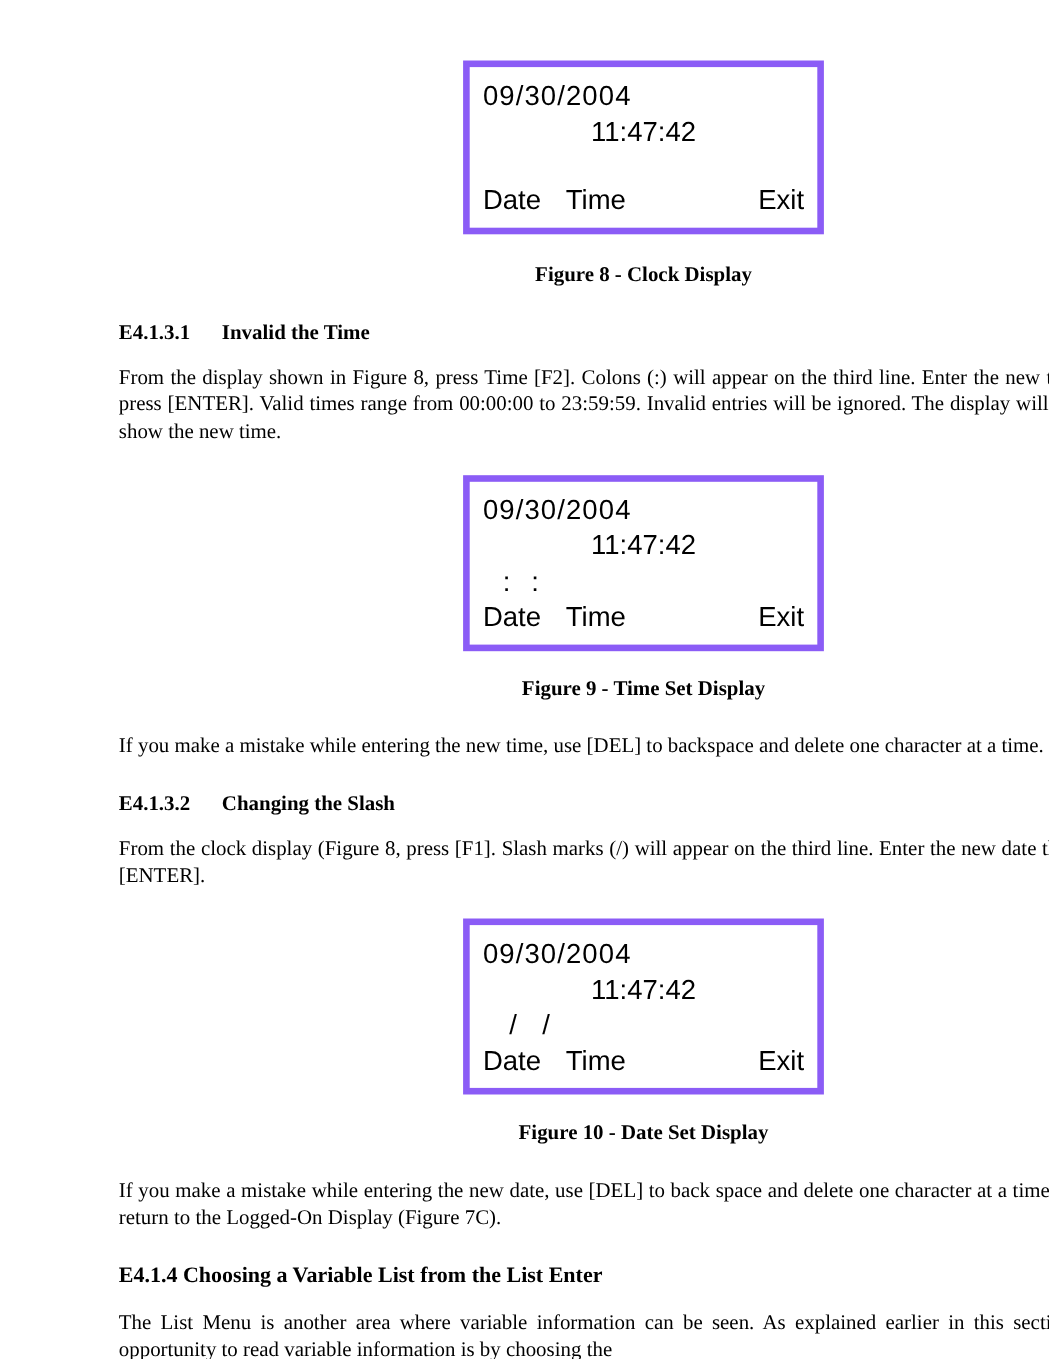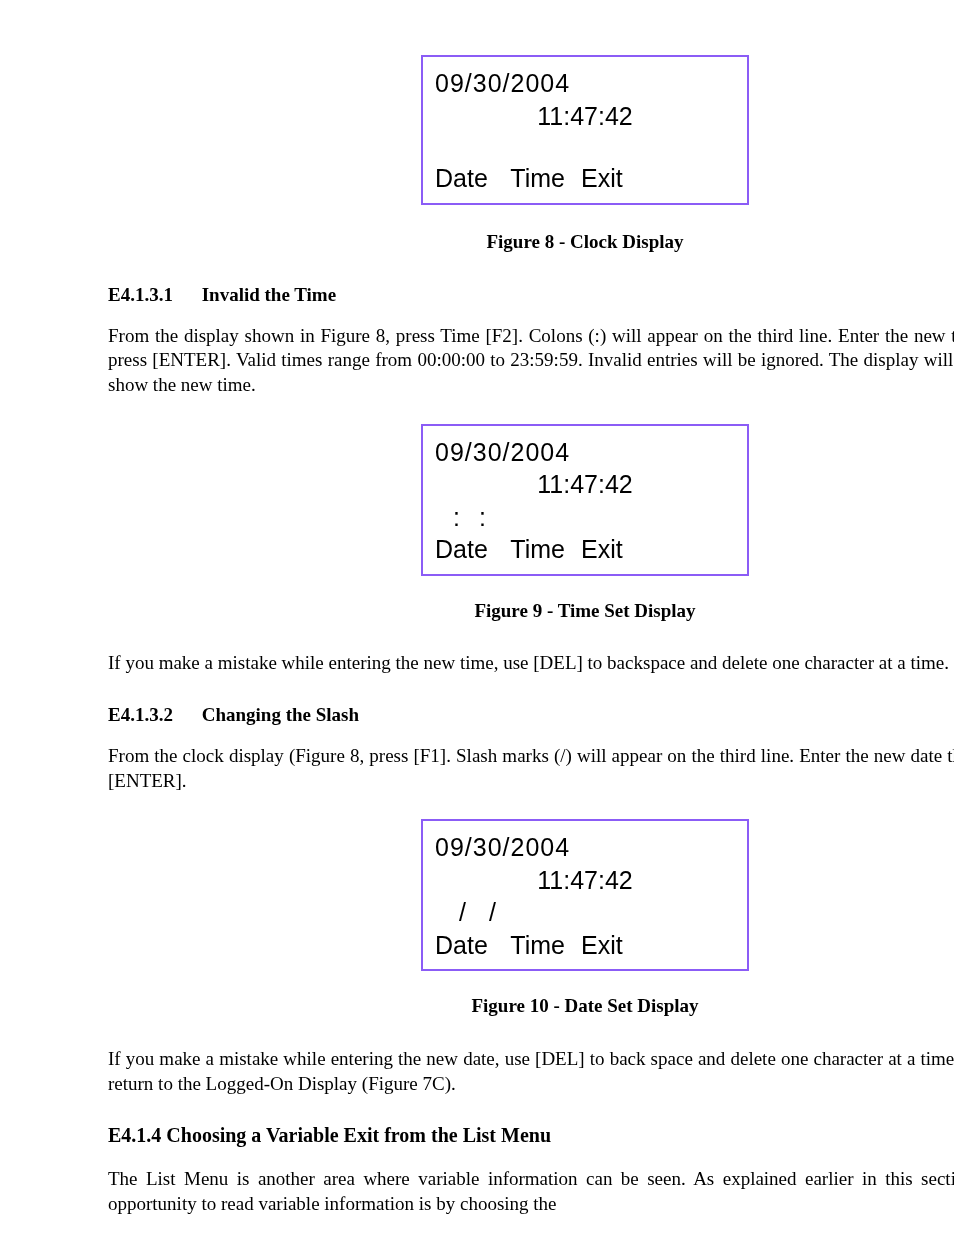--- a/index.html
+++ b/index.html
@@ -7,29 +7,29 @@
     font-family: "Times New Roman", Times, serif;
     background: #fff;
     color: #000;
     width: 954px;
     min-height: 1235px;
     padding: 55px 108px 40px 108px;
     font-size: 19px;
     line-height: 1.35;
   }
   .display-box {
-    border: 2px solid #8b5cf6;
+    border: 6px solid #8b5cf6;
     width: 328px;
     margin: 0 auto 24px auto;
     padding: 10px 12px 8px 12px;
     font-family: Arial, Helvetica, sans-serif;
     font-size: 25px;
     line-height: 1.3;
   }
-  .display-box .row { display: flex; }
+  .display-box .row { display: flex; justify-content: space-between; }
   .display-box .blank-line { height: 30px; }
   .display-box .date-line { letter-spacing: 1px; }
   .display-box .time-line { letter-spacing: 0px; text-align: center; }
   .display-box .entry-line { padding-left: 18px; letter-spacing: 6px; }
   .display-box .entry-slash { padding-left: 24px; letter-spacing: 8px; }
   .display-box .menu-left span { margin-right: 16px; }
   .figcaption {
     text-align: center;
     font-weight: bold;
     font-size: 19px;
@@ -121,21 +121,21 @@
     </span>
     <span>Exit</span>
   </div>
 </div>
 <div class="figcaption">Figure 10 - Date Set Display</div>
 
 <div class="body-para">If you make a mistake while entering the new date, use [DEL] to back space and delete one character at a time. Press [F4] to return to the Logged-On Display (Figure 7C).</div>
 
 <div class="big-heading">
   <span class="num">E4.1.4</span>
-  <span>Choosing a Variable Exit from the List Menu</span>
+  <span>Choosing a Variable List from the List Enter</span>
 </div>
 <div class="body-para" style="margin-bottom:0;">The List Menu is another area where variable information can be seen. As explained earlier in this section, your first opportunity to read variable information is by choosing the</div>
 
 <div class="footer">
   <span>E-8 / Appendix E - Display/5x5Keypad</span>
   <span>CI-CW MICRO/CW EFM</span>
 </div>
 
 </div>
 

